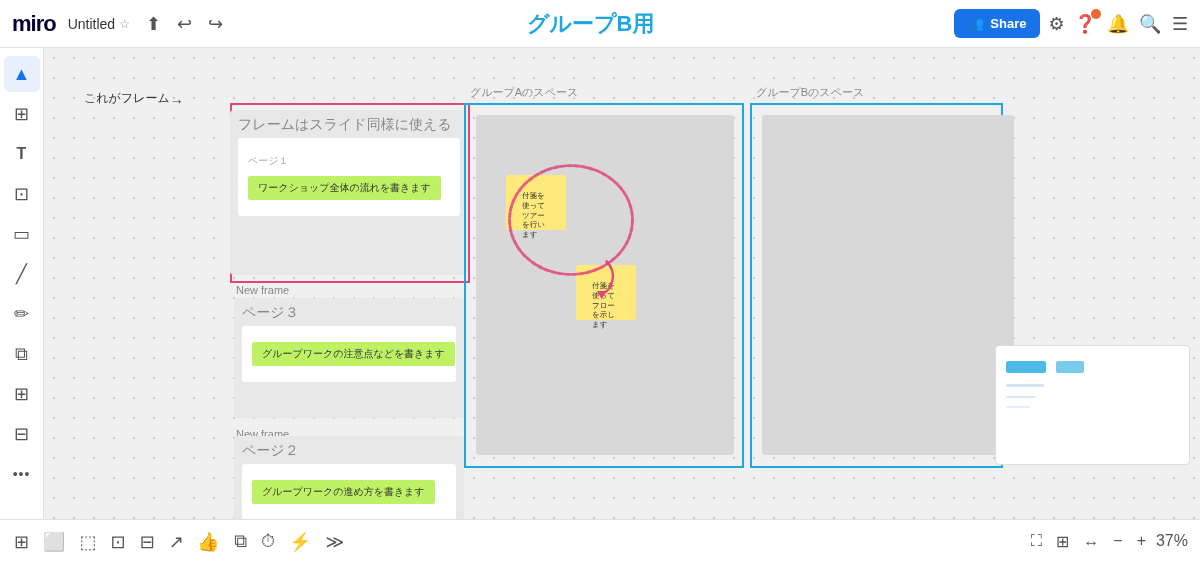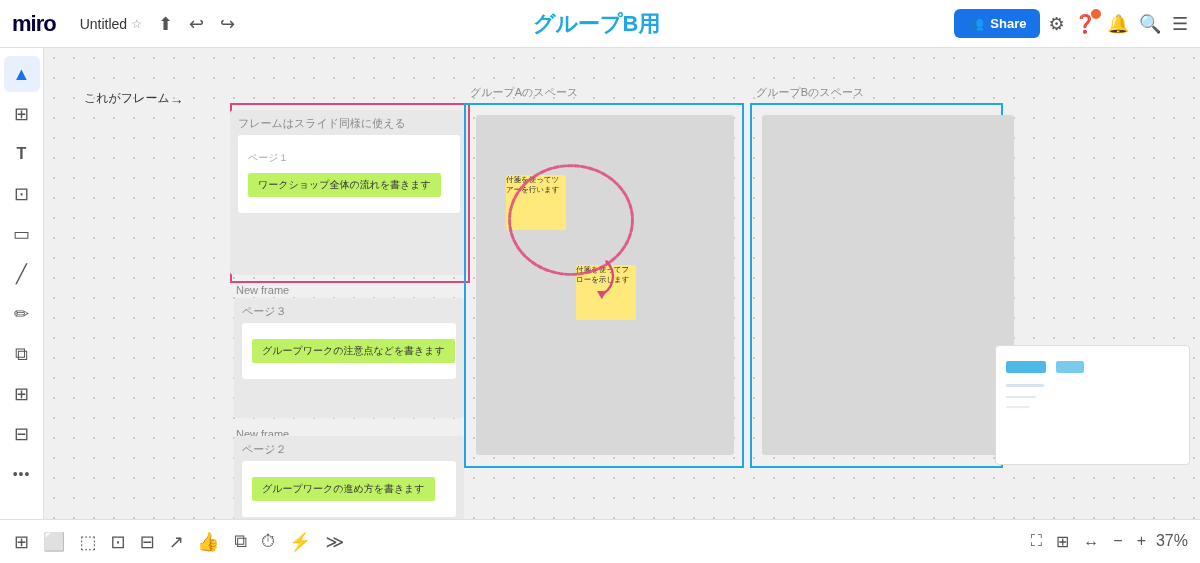--- a/index.html
+++ b/index.html
@@ -4,21 +4,21 @@
   <style>
     * { box-sizing: border-box; margin: 0; padding: 0; }
     body { font-family: -apple-system, BlinkMacSystemFont, 'Segoe UI', sans-serif; background: #f0f0f0; overflow: hidden; width: 1200px; height: 563px; }
 
     
     #topnav {
       position: absolute; top: 0; left: 0; right: 0; height: 48px;
       background: #fff; border-bottom: 1px solid #e0e0e0;
       display: flex; align-items: center; padding: 0 12px; gap: 8px; z-index: 100;
     }
-    .miro-logo { font-size: 22px; font-weight: 700; color: #050038; letter-spacing: -1px; margin-right: 16px; }
+    .miro-logo { font-size: 22px; font-weight: 700; color: #050038; letter-spacing: -1px; margin-right: 4px; }
     .doc-title { font-size: 14px; color: #333; display: flex; align-items: center; gap: 4px; }
     .star-icon { color: #999; font-size: 12px; }
     .upload-icon { color: #555; font-size: 16px; cursor: pointer; margin-left: 4px; }
     .nav-btn { background: none; border: none; cursor: pointer; font-size: 18px; color: #555; padding: 4px; }
     .spacer { flex: 1; }
     .header-center { display: flex; gap: 60px; align-items: center; }
     .group-label-a { font-size: 22px; font-weight: 700; color: #1fa8e0; }
     .group-label-b { font-size: 22px; font-weight: 700; color: #1fa8e0; }
     .share-btn { background: #1973e8; color: #fff; border: none; border-radius: 6px; padding: 7px 14px; font-size: 13px; font-weight: 600; cursor: pointer; display: flex; align-items: center; gap: 6px; }
     .header-icons { display: flex; gap: 10px; align-items: center; }
@@ -81,37 +81,37 @@
     .pink-frame {
       position: absolute; top: 55px; left: 186px; width: 240px; height: 180px;
       border: 2.5px solid #e0457b; background: transparent;
     }
 
     
     .frame-card {
       position: absolute; background: #e8e8e8; border-radius: 4px;
     }
     .frame-label {
-      font-size: 11px; color: #888; padding: 6px 8px 4px 8px;
+      font-size: 14px; color: #888; padding: 6px 8px 4px 8px;
     }
     .frame-inner {
       background: #fff; margin: 0 8px 8px 8px; border-radius: 3px; padding: 16px 10px;
       display: flex; flex-direction: column; align-items: flex-start; gap: 8px;
     }
     .page-label { font-size: 10px; color: #aaa; }
     .sticky-green {
       background: #bef264; border-radius: 2px; padding: 5px 10px;
       font-size: 10px; color: #333; font-weight: 500; white-space: nowrap;
     }
     .new-frame-label { font-size: 11px; color: #888; margin-top: 2px; }
 
     
     .sticky-note {
       position: absolute; width: 60px; height: 55px; border-radius: 2px;
-      font-size: 7.5px; color: #333; padding: 0; line-height: 1.3;
+      font-size: 7.5px; color: #333; padding: 16px; line-height: 1.3;
     }
     .sticky-yellow { background: #ffe97a; }
 
     
     .freehand-circle {
       position: absolute; width: 120px; height: 110px;
       top: 20px; left: 50px;
     }
 
     

